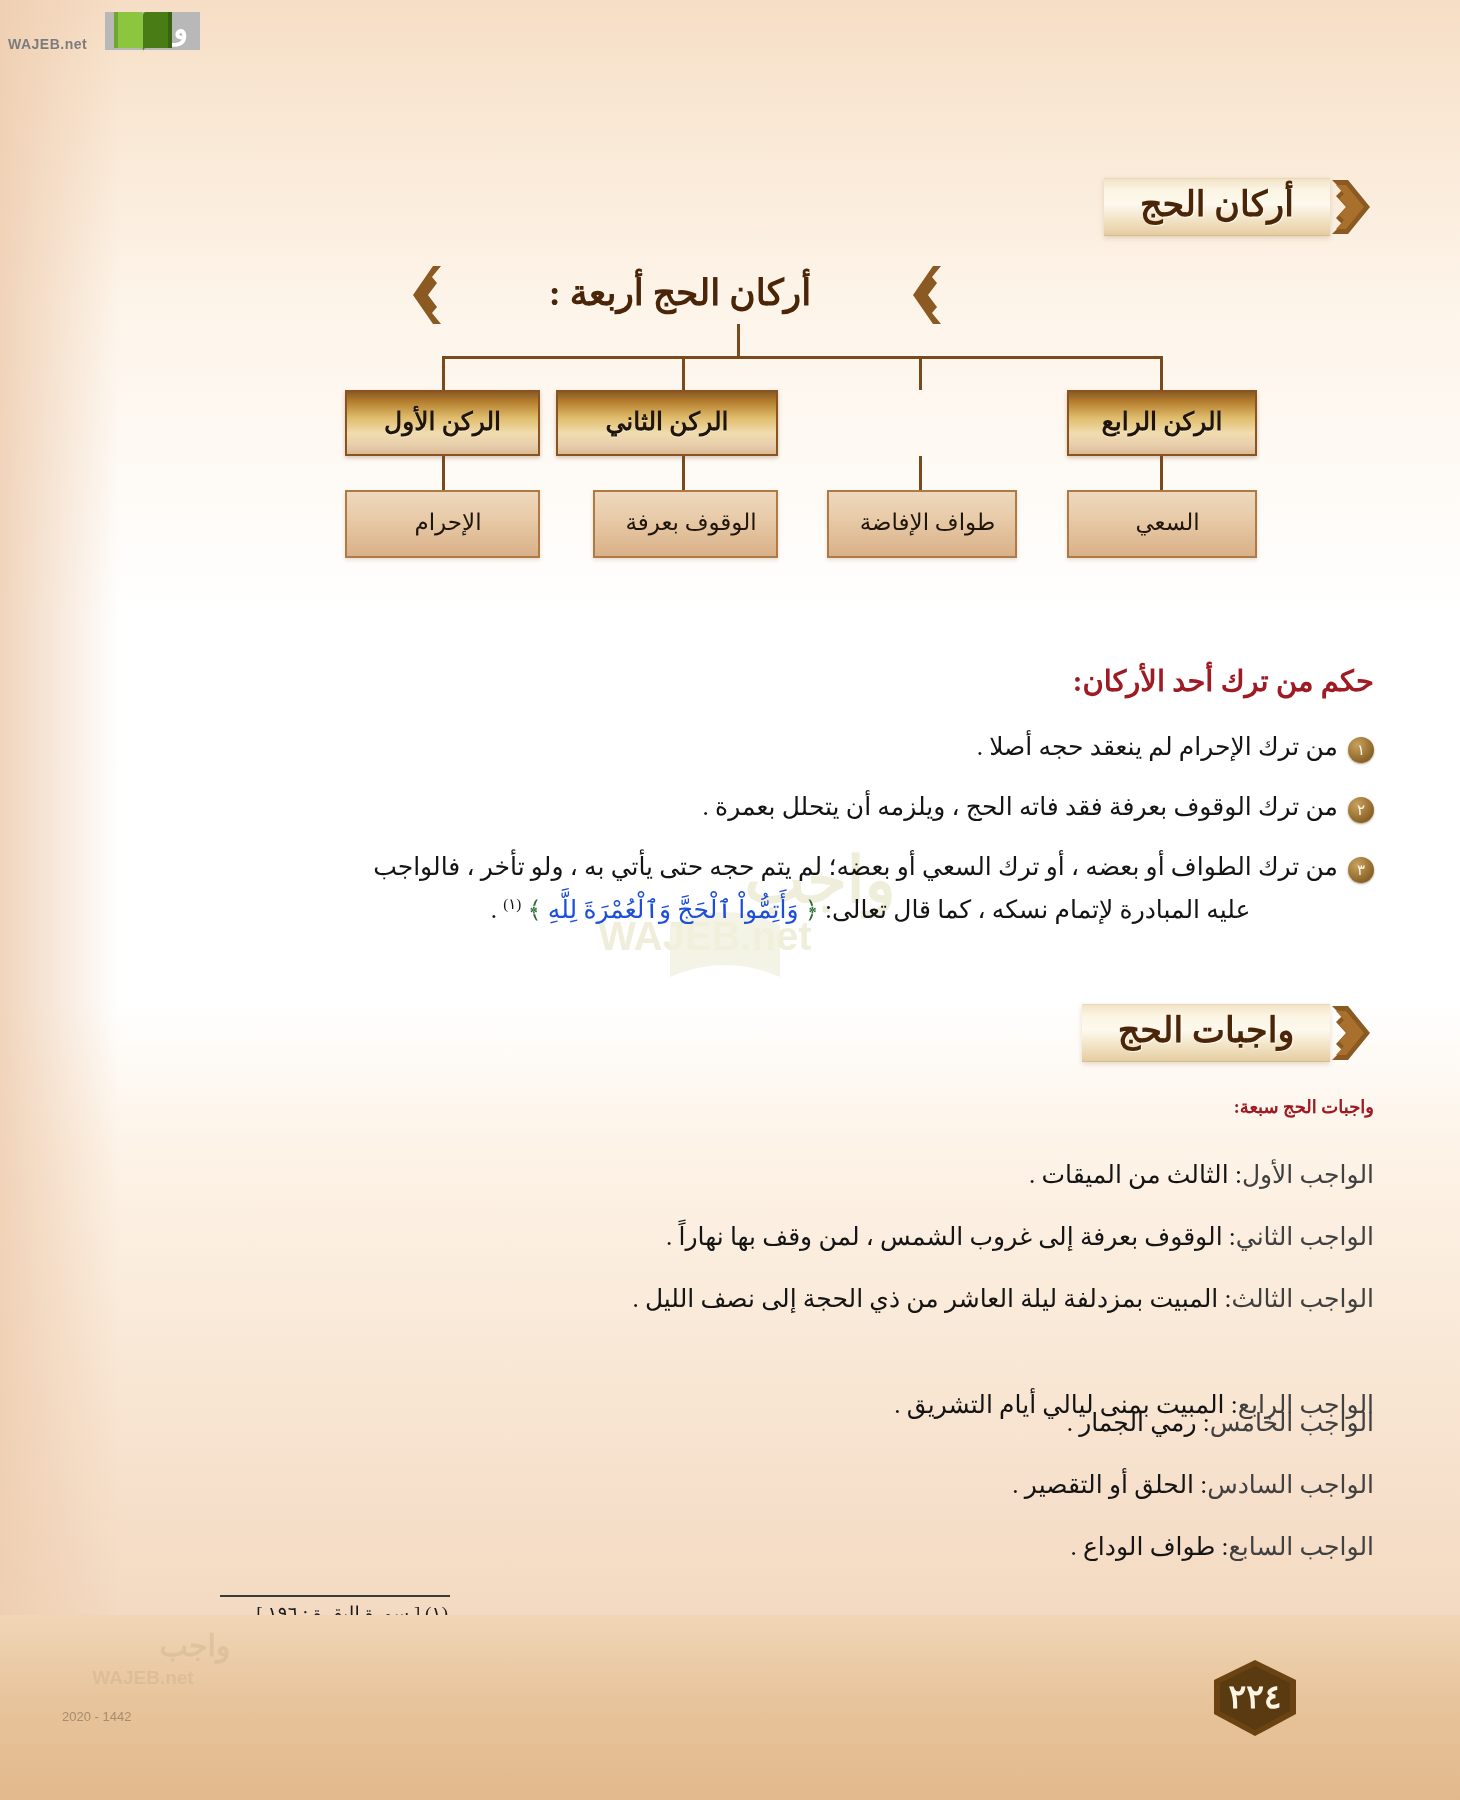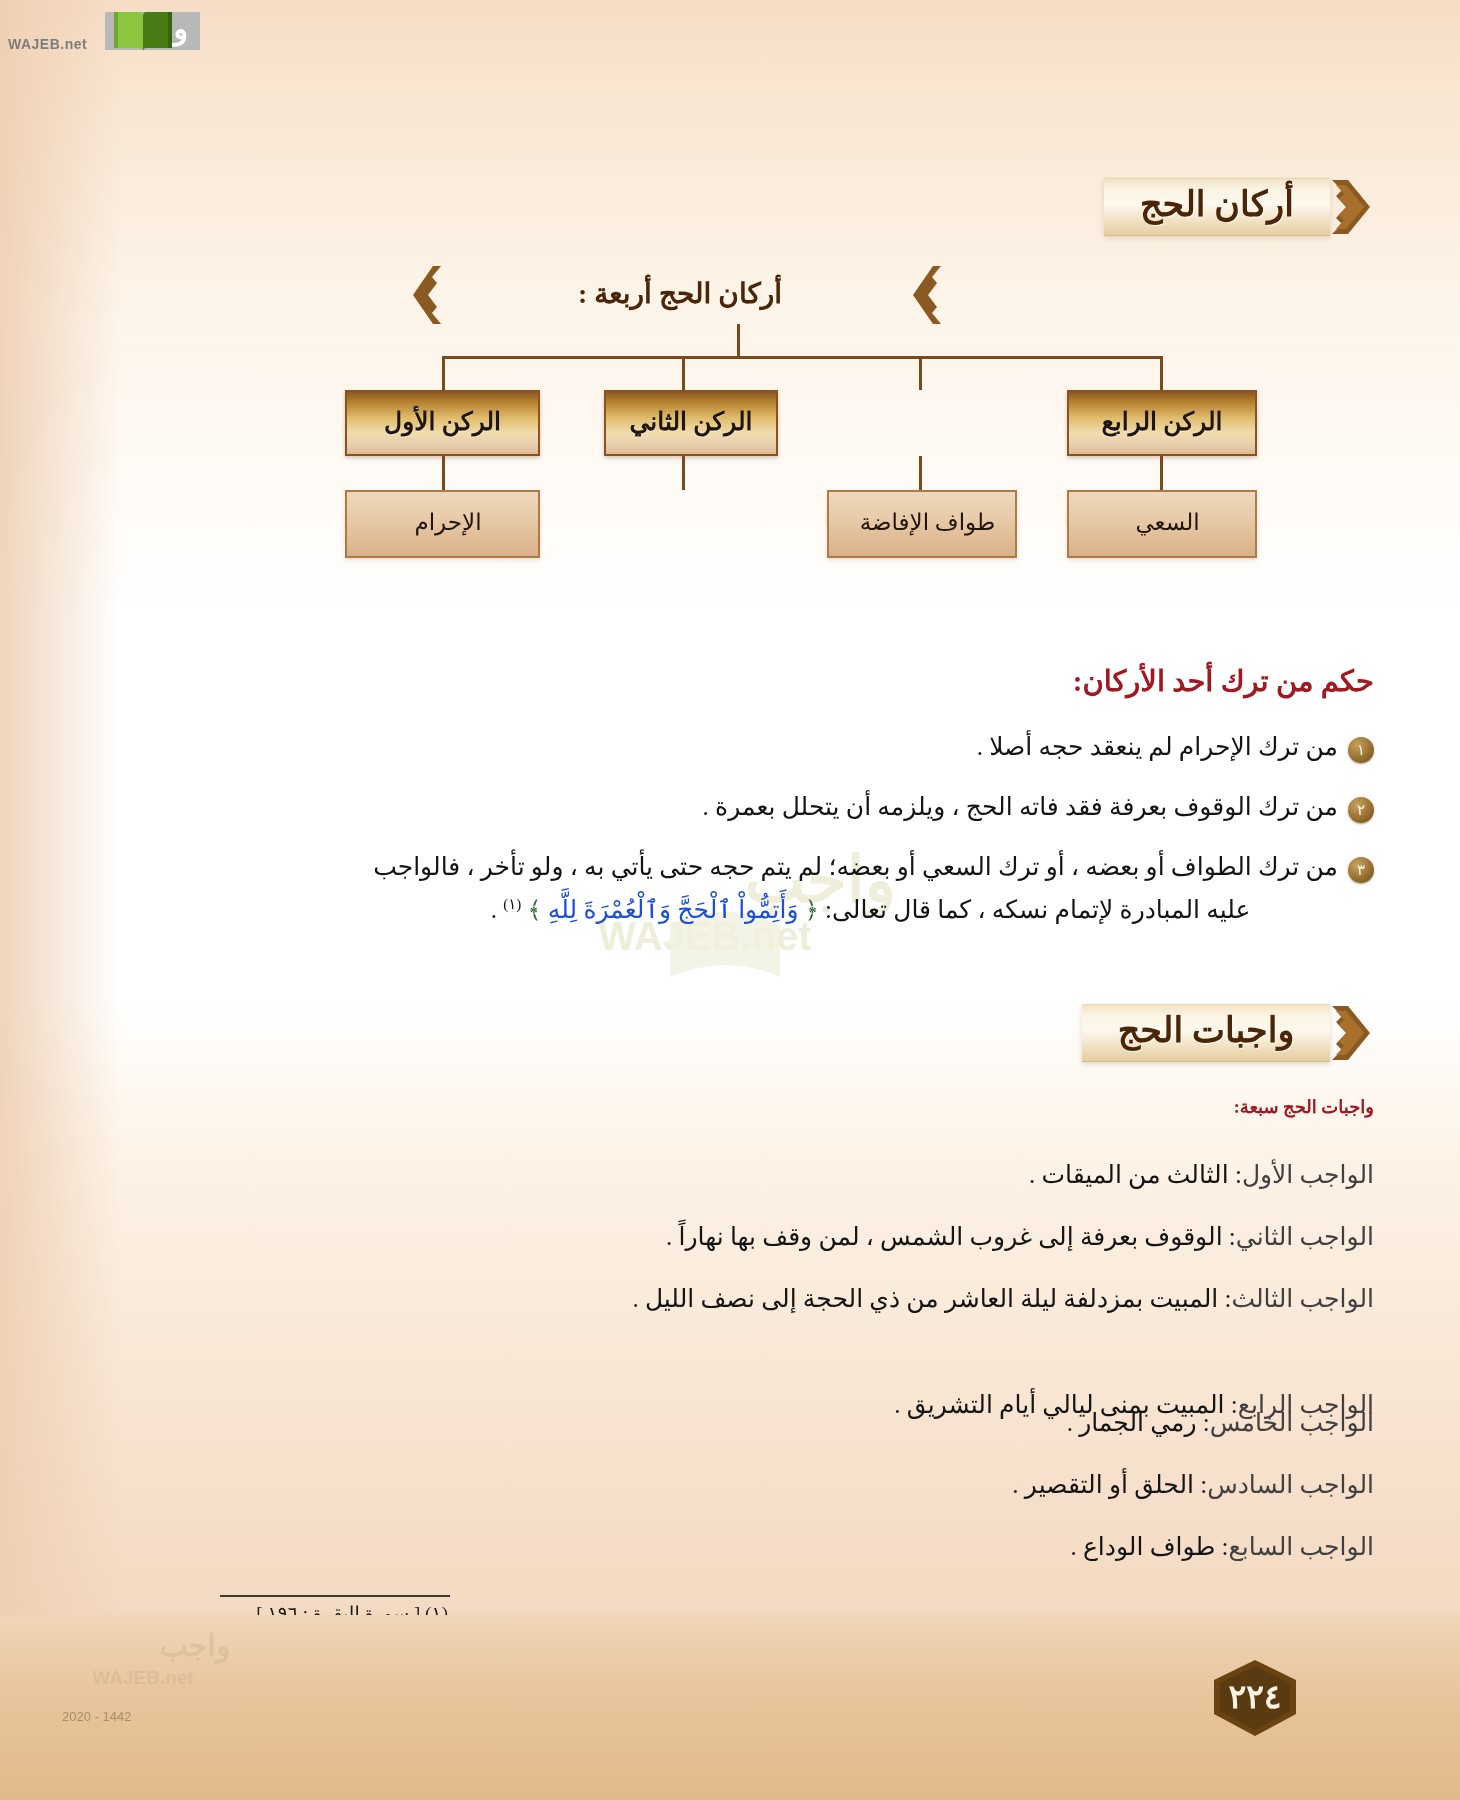--- a/index.html
+++ b/index.html
@@ -112,21 +112,21 @@
   .diagram { position: absolute; right: 0; left: 0; top: 262px; height: 360px; }
 
   .diagram-caption {
     position: absolute;
     right: 565px; top: 0px;
     width: 430px; height: 62px;
     display: flex; align-items: center; justify-content: center;
     direction: rtl;
   }
   .caption-text {
-    font-size: 28px; font-weight: bold;
+    font-size: 36px; font-weight: bold;
     color: #4a2508;
     white-space: nowrap;
   }
   .bracket {
     position: absolute; top: 2px;
     width: 38px; height: 62px;
   }
   .bracket.right { right: -54px; }
   .bracket.left  { left: -54px; }
 
@@ -357,29 +357,32 @@
   <div class="conn" style="right:297px;  top:94px; width:3px; height:34px;"></div>
 
   <div class="conn" style="right:1015px; top:194px; width:3px; height:34px;"></div>
   <div class="conn" style="right:775px;  top:194px; width:3px; height:34px;"></div>
   <div class="conn" style="right:538px;  top:194px; width:3px; height:34px;"></div>
   <div class="conn" style="right:297px;  top:194px; width:3px; height:34px;"></div>
 
   <div class="node-top" style="right:920px; top:128px; width:195px;">
     <span>الركن الأول</span>
   </div>
-  <div class="node-top" style="right:682px; top:128px; width:174px;">
+  <div class="node-top" style="right:682px; top:128px; width:222px;">
     <span>الركن الثاني</span>
   </div>
   <div class="node-top" style="right:203px; top:128px; width:190px;">
     <span>الركن الرابع</span>
   </div>
 
   <div class="node-bot" style="right:920px; top:228px; width:195px;">
     <span>الإحرام</span>
+  </div>
+  <div class="node-bot" style="right:682px; top:228px; width:185px;">
+    <span>الوقوف بعرفة</span>
   </div>
   <div class="node-bot" style="right:443px; top:228px; width:190px;">
     <span>طواف الإفاضة</span>
   </div>
   <div class="node-bot" style="right:203px; top:228px; width:190px;">
     <span>السعي</span>
   </div>
 </div>
 
 <div class="rule-heading" id="heading-hukm">حكم من ترك أحد الأركان:</div>

